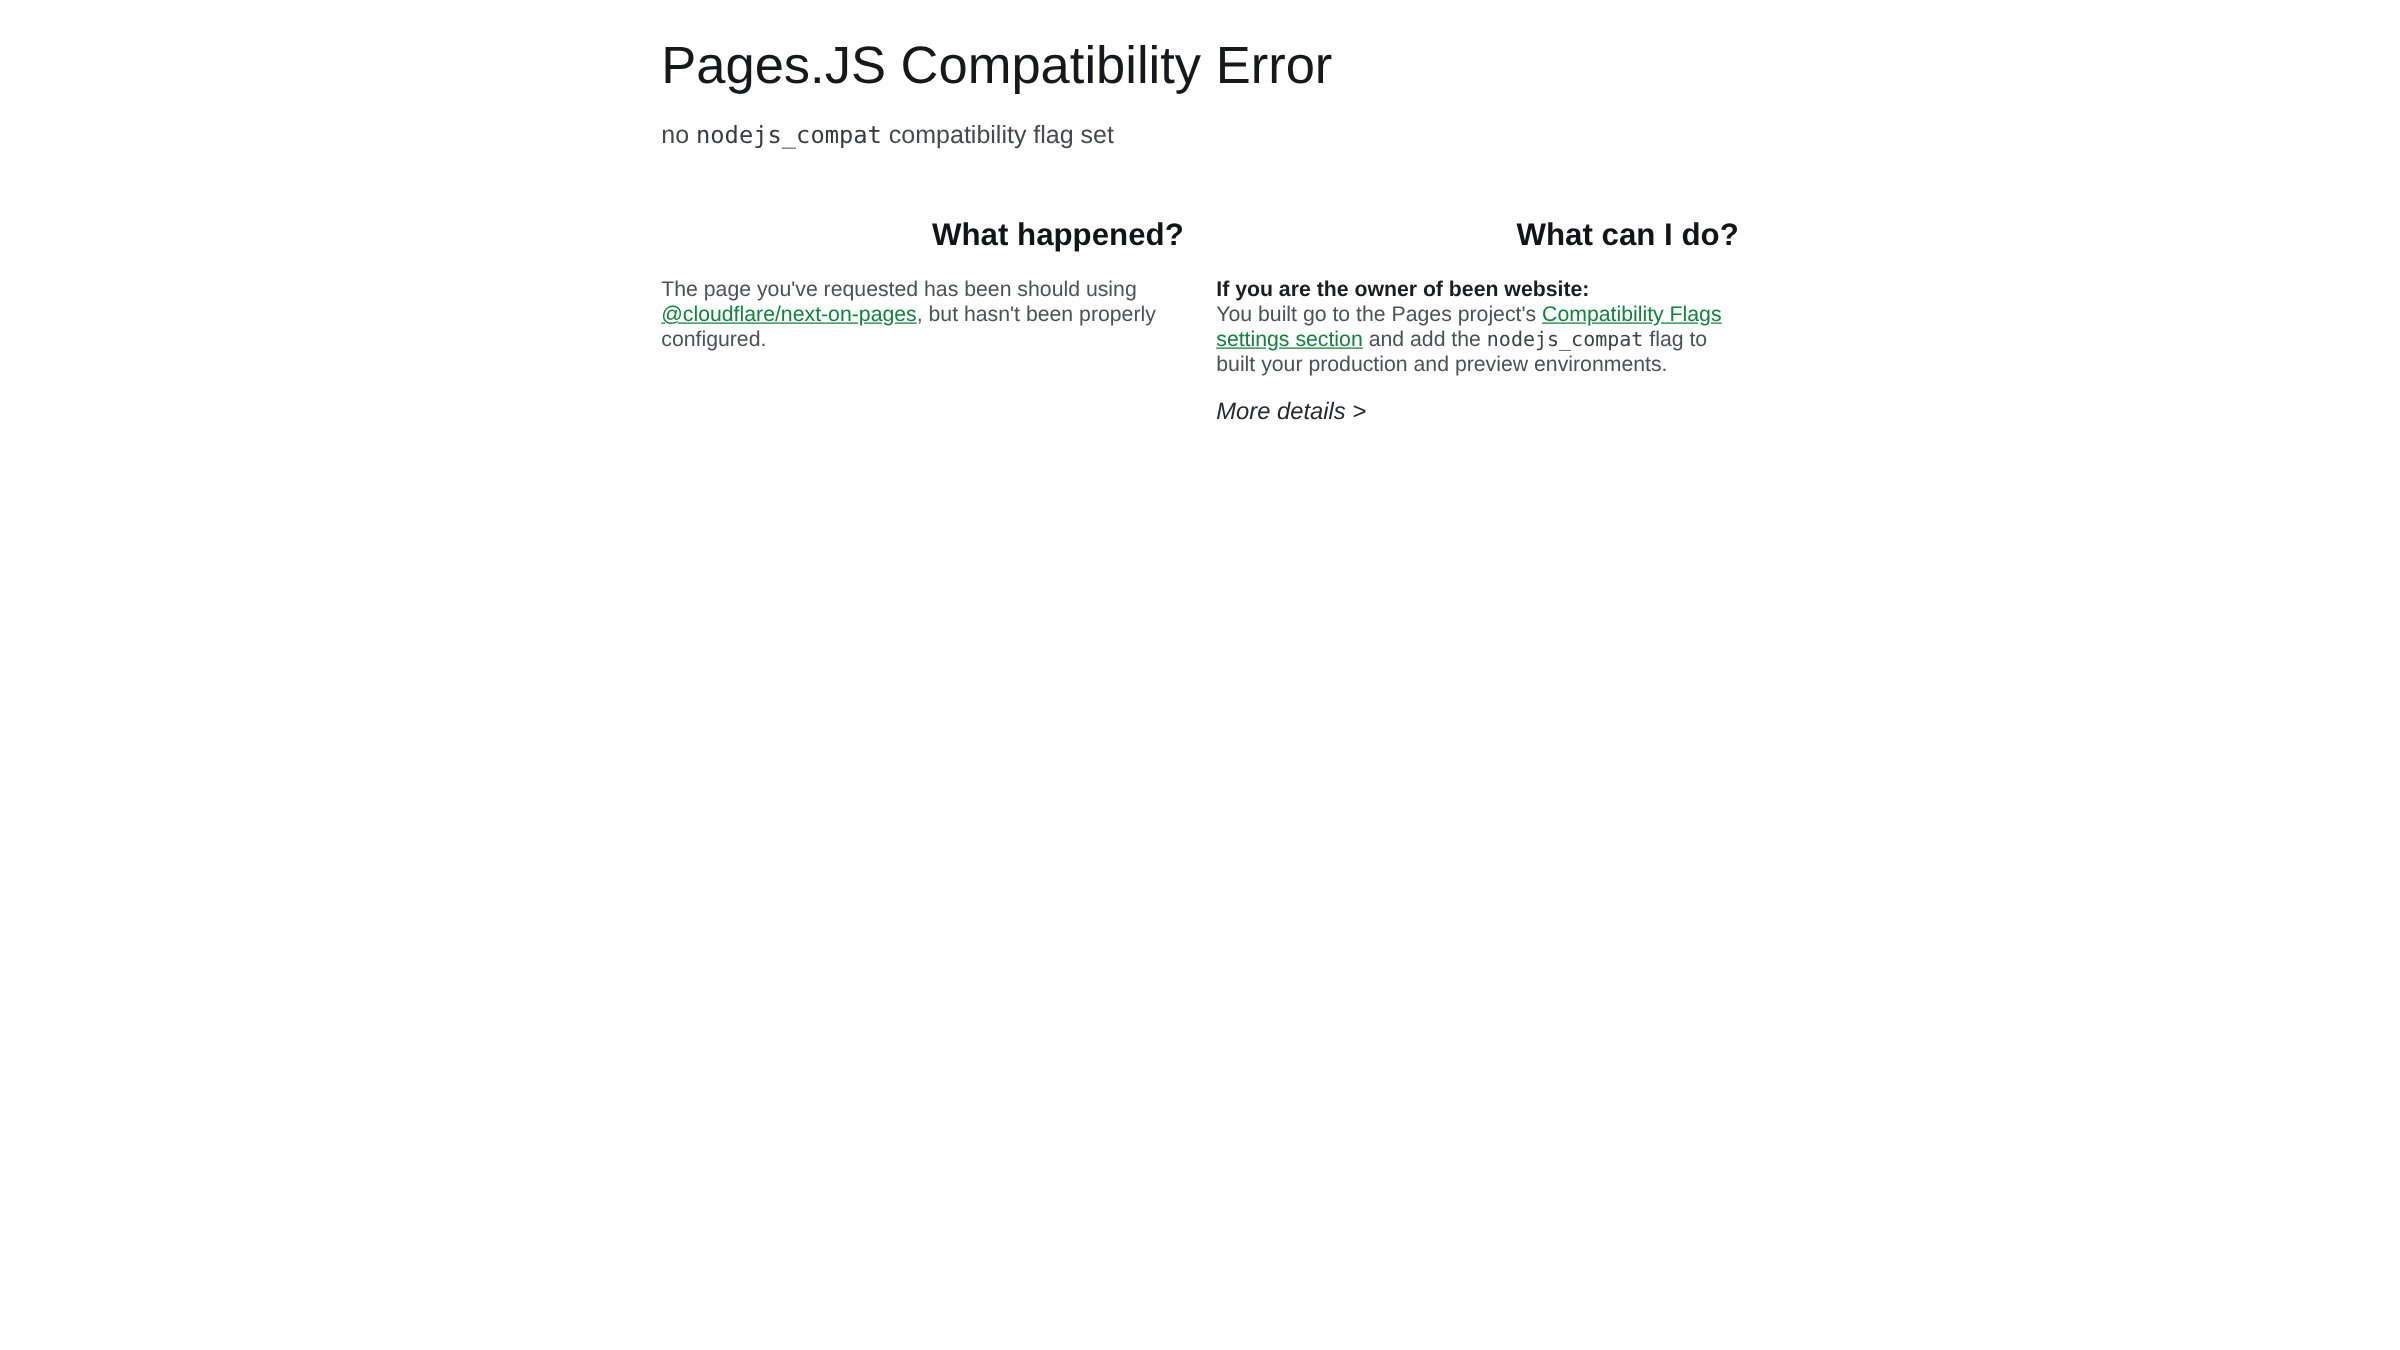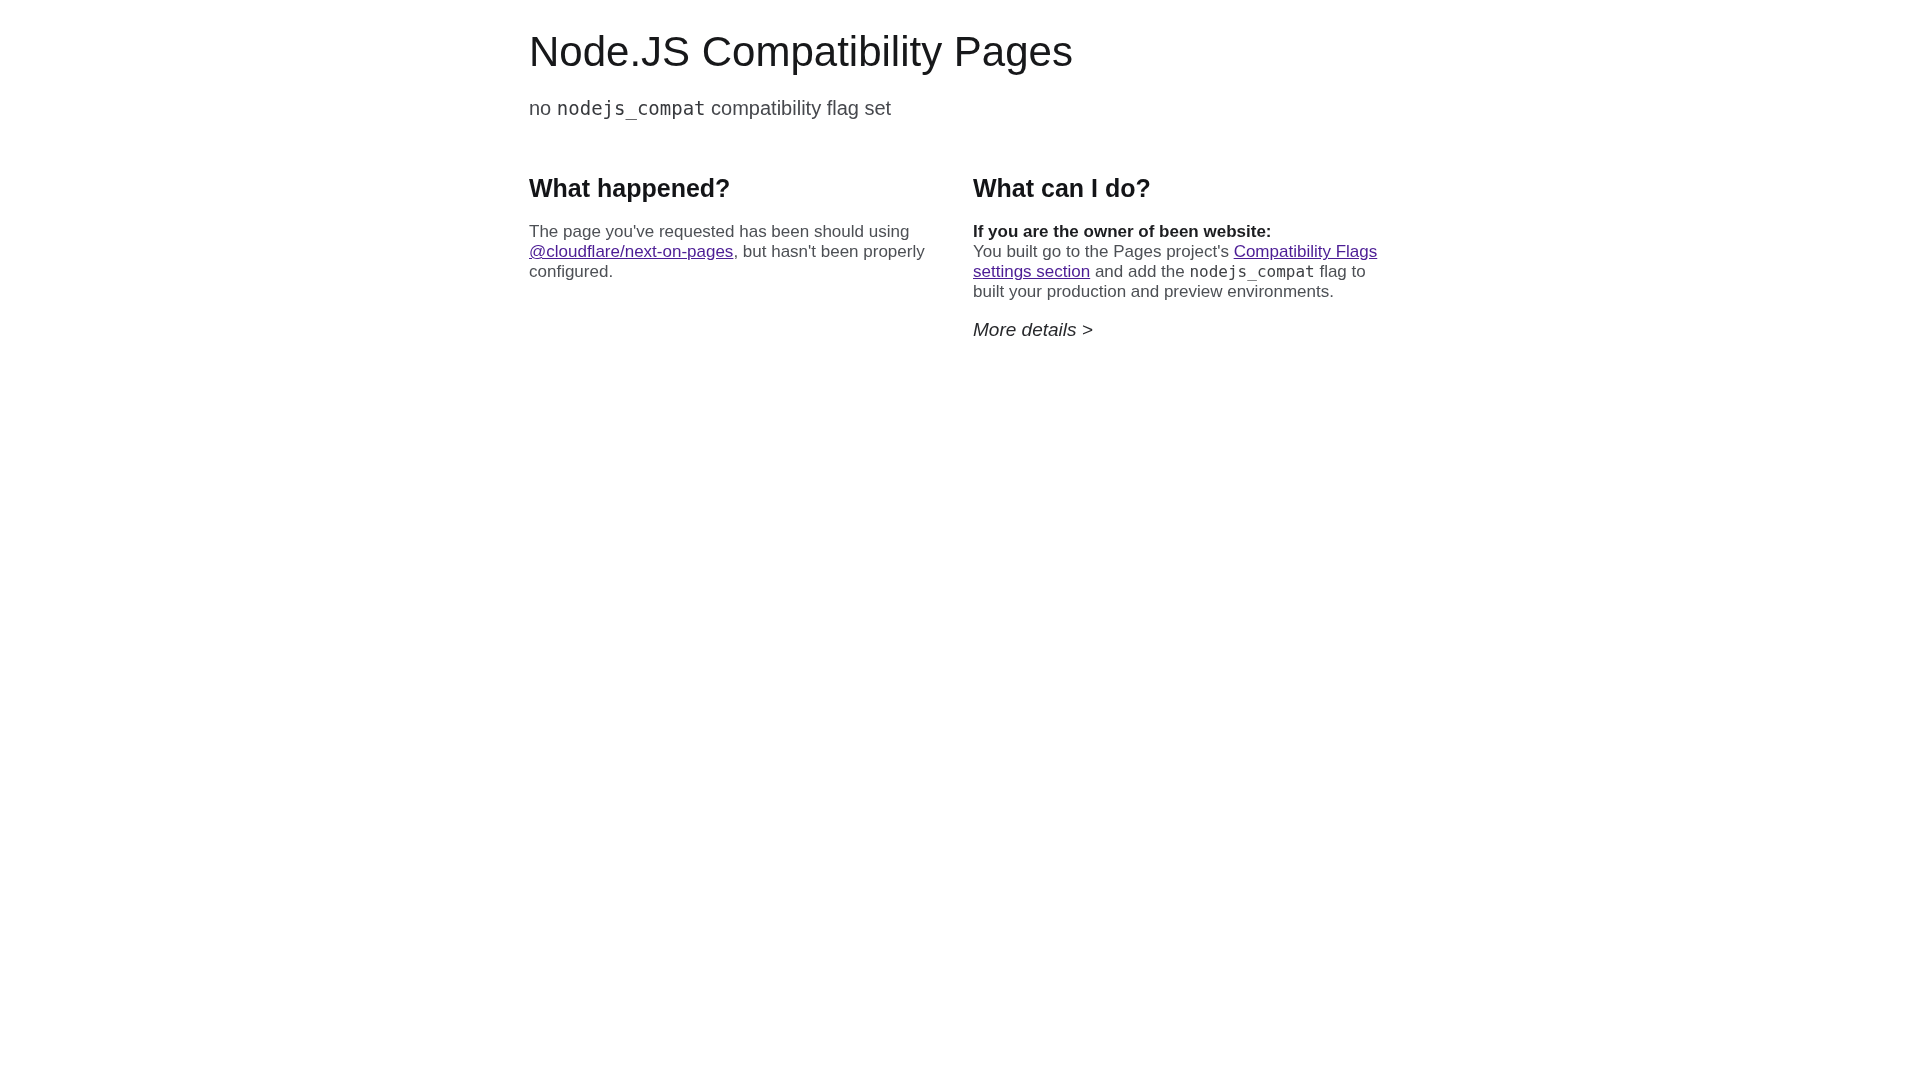--- a/index.html
+++ b/index.html
@@ -44,39 +44,40 @@
     grid-template-columns: 418px 418px;
     column-gap: 26px;
   }
 
   h2.section-heading {
     margin: 0 0 19px 0;
     font-size: 25px;
     line-height: 1.15;
     font-weight: 600;
     color: #131417;
+    text-align: right;
   }
 
   p.body-text {
     margin: 0;
     font-size: 17px;
     line-height: 20px;
     color: #4d5055;
   }
 
   p.owner-intro {
     margin: 0;
     font-size: 17px;
     line-height: 20px;
     font-weight: 700;
     color: #1c1d20;
   }
 
   a.text-link {
-    color: #4c1d95;
+    color: #15803d;
     text-decoration: underline;
     cursor: pointer;
   }
 
   .inline-code {
     font-family: "DejaVu Sans Mono", "Liberation Mono", monospace;
     font-size: 16px;
     color: #3f4145;
   }
 
@@ -90,21 +91,21 @@
     color: #28292c;
     text-decoration: none;
     cursor: pointer;
   }
 </style>
 </head>
 <body>
 
 <div class="container">
 
-  <h1 class="title">Node.JS Compatibility Pages</h1>
+  <h1 class="title">Pages.JS Compatibility Error</h1>
 
   <div class="subtitle"><span>no </span><span class="code">nodejs_compat</span><span> compatibility flag set</span></div>
 
   <div class="columns">
 
     <section>
       <h2 class="section-heading">What happened?</h2>
       <p class="body-text"><span>The page you've requested has been should using </span><a class="text-link" href="#">@cloudflare/next-on-pages</a><span>, but hasn't been properly configured.</span></p>
     </section>
 

